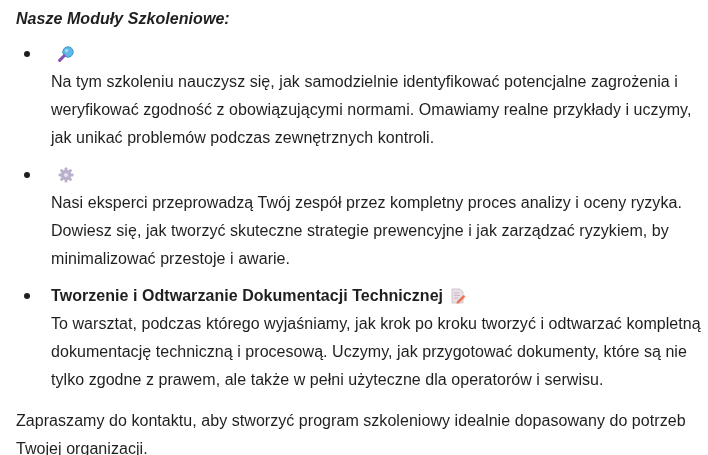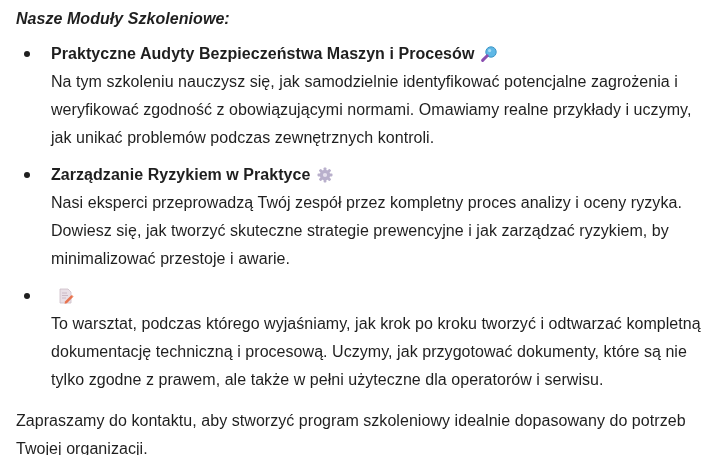--- a/index.html
+++ b/index.html
@@ -83,58 +83,58 @@
 </head>
 <body>
 
 <div class="doc">
 
   <div class="heading">Nasze Moduły Szkoleniowe:</div>
 
   <div class="item" style="top:40px;">
     <span class="bullet"></span>
     <div class="item-title">
-      <span>Praktyczne Audyty Bezpieczeństwa Maszyn i Procesów</span><span class="item-icon"><svg width="18" height="18" viewBox="0 0 18 18">
+      <span class="item-icon"><svg width="18" height="18" viewBox="0 0 18 18">
             <circle cx="11" cy="7" r="5.2" fill="#5fb8e6" stroke="#3f97c7" stroke-width="1"></circle>
             <circle cx="9.6" cy="5.6" r="1.6" fill="#a9dcf4"></circle>
             <path d="M7.2 10.8 L2.6 15.4" stroke="#8a4fb0" stroke-width="3" stroke-linecap="round"></path>
           </svg></span>
     </div>
     <div class="item-desc">
       <span class="desc-line">Na tym szkoleniu nauczysz się, jak samodzielnie identyfikować potencjalne zagrożenia i</span>
       <span class="desc-line">weryfikować zgodność z obowiązującymi normami. Omawiamy realne przykłady i uczymy,</span>
       <span class="desc-line">jak unikać problemów podczas zewnętrznych kontroli.</span>
     </div>
   </div>
 
   <div class="item" style="top:161px;">
     <span class="bullet"></span>
     <div class="item-title">
-      <span>Zarządzanie Ryzykiem w Praktyce</span><span class="item-icon"><svg width="18" height="18" viewBox="0 0 18 18">
+      <span class="item-icon"><svg width="18" height="18" viewBox="0 0 18 18">
             <g fill="#b9b0cc">
               <rect x="7.6" y="1.5" width="2.8" height="15" rx="0.8"></rect>
               <rect x="7.6" y="1.5" width="2.8" height="15" rx="0.8" transform="rotate(45 9 9)"></rect>
               <rect x="7.6" y="1.5" width="2.8" height="15" rx="0.8" transform="rotate(90 9 9)"></rect>
               <rect x="7.6" y="1.5" width="2.8" height="15" rx="0.8" transform="rotate(135 9 9)"></rect>
               <circle cx="9" cy="9" r="5.2"></circle>
             </g>
             <circle cx="9" cy="9" r="2.1" fill="#e6e1ee"></circle>
           </svg></span>
     </div>
     <div class="item-desc">
       <span class="desc-line">Nasi eksperci przeprowadzą Twój zespół przez kompletny proces analizy i oceny ryzyka.</span>
       <span class="desc-line">Dowiesz się, jak tworzyć skuteczne strategie prewencyjne i jak zarządzać ryzykiem, by</span>
       <span class="desc-line">minimalizować przestoje i awarie.</span>
     </div>
   </div>
 
   <div class="item" style="top:282px;">
     <span class="bullet"></span>
     <div class="item-title">
-      <span class="item-icon"><svg width="18" height="18" viewBox="0 0 18 18">
+      <span>Tworzenie i Odtwarzanie Dokumentacji Technicznej</span><span class="item-icon"><svg width="18" height="18" viewBox="0 0 18 18">
             <path d="M3 2 H11 L14 5 V16 H3 Z" fill="#e9dfe6" stroke="#cbbcc7" stroke-width="0.8"></path>
             <path d="M5 6 H10 M5 8.5 H11 M5 11 H9" stroke="#c7b4c2" stroke-width="0.9"></path>
             <path d="M8 14.5 L14.5 8 L16.3 9.8 L9.8 16.3 L7.6 16.8 Z" fill="#e8734f"></path>
             <path d="M14.5 8 L16.3 9.8" stroke="#f2a58a" stroke-width="1"></path>
           </svg></span>
     </div>
     <div class="item-desc">
       <span class="desc-line">To warsztat, podczas którego wyjaśniamy, jak krok po kroku tworzyć i odtwarzać kompletną</span>
       <span class="desc-line">dokumentację techniczną i procesową. Uczymy, jak przygotować dokumenty, które są nie</span>
       <span class="desc-line">tylko zgodne z prawem, ale także w pełni użyteczne dla operatorów i serwisu.</span>

